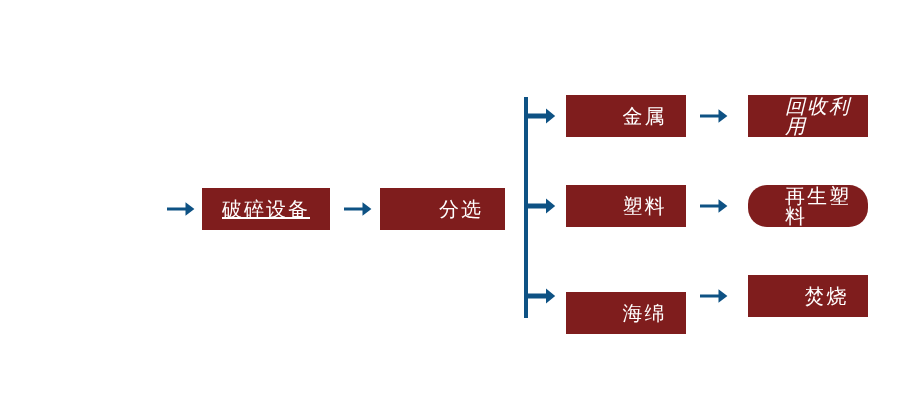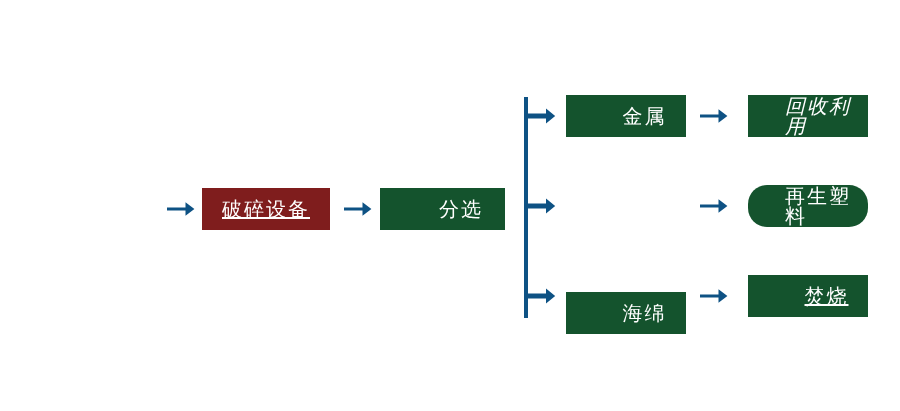--- a/index.html
+++ b/index.html
@@ -23,21 +23,21 @@
     display: flex;
     align-items: center;
     justify-content: center;
     color: #ffffff;
     font-size: 20px;
     letter-spacing: 2px;
     line-height: 1;
     box-sizing: border-box;
     -webkit-font-smoothing: antialiased;
   }
-  .node-blue { background: #14532d; padding-left: 37px; }
+  .node-blue { background: #7f1d1d; padding-left: 37px; }
   .node-red  { background: #7f1d1d; text-decoration: underline; }
 
   .arrow {
     position: absolute;
     display: block;
   }
   .arrow svg { display: block; }
 
   .split-line {
     position: absolute;
@@ -88,20 +88,21 @@
   </span>
 
   <div class="node node-blue" style="left:748px; top:95px; width:120px; height:42px;font-style:italic;">回收利用</div>
 
   <span class="branch-arrow" style="left:526px; top:196px; width:30px; height:20px;">
     <svg width="30" height="20" viewBox="0 0 30 20" aria-hidden="true">
       <path d="M0 7.6 H20 V2.6 L29.2 10 L20 17.4 V12.4 H0 Z" fill="#0E5284"></path>
     </svg>
   </span>
 
+  <div class="node node-blue" style="left:566px; top:185px; width:120px; height:42px;">塑料</div>
 
   <span class="arrow" style="left:700px; top:196px; width:28px; height:20px;">
     <svg width="28" height="20" viewBox="0 0 28 20" aria-hidden="true">
       <path d="M0 8.4 H18.5 V3.2 L27.4 10 L18.5 16.8 V11.6 H0 Z" fill="#0E5284"></path>
     </svg>
   </span>
 
   <div class="node node-blue" style="left:748px; top:185px; width:120px; height:42px;border-radius:19px;">再生塑料</div>
 
   <span class="branch-arrow" style="left:526px; top:286px; width:30px; height:20px;">
@@ -111,15 +112,15 @@
   </span>
 
   <div class="node node-blue" style="left:566px; top:292px; width:120px; height:42px;">海绵</div>
 
   <span class="arrow" style="left:700px; top:286px; width:28px; height:20px;">
     <svg width="28" height="20" viewBox="0 0 28 20" aria-hidden="true">
       <path d="M0 8.4 H18.5 V3.2 L27.4 10 L18.5 16.8 V11.6 H0 Z" fill="#0E5284"></path>
     </svg>
   </span>
 
-  <div class="node node-blue" style="left:748px; top:275px; width:120px; height:42px;text-decoration:underline;">焚烧</div>
+  <div class="node node-blue" style="left:748px; top:275px; width:120px; height:42px;">焚烧</div>
 
 </div>
 
 </body></html>

